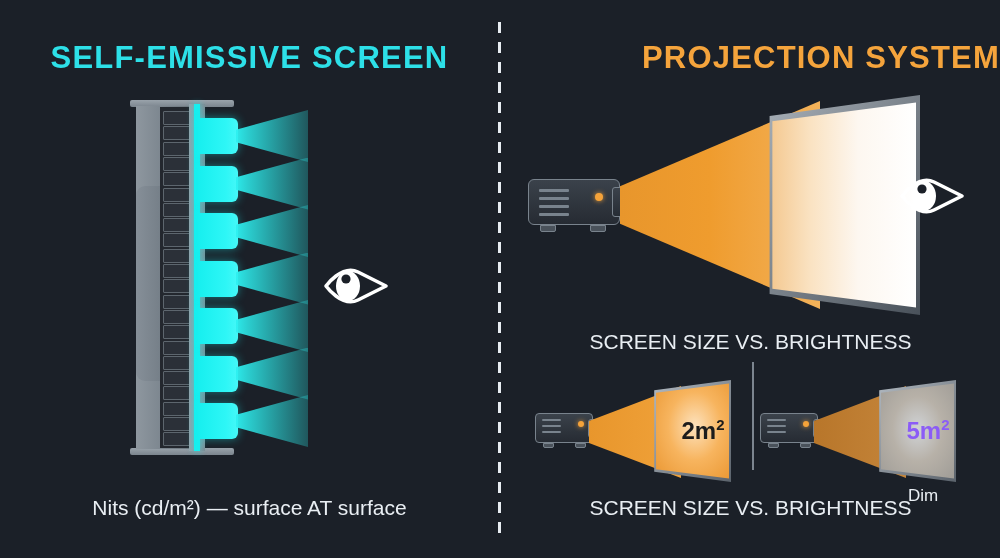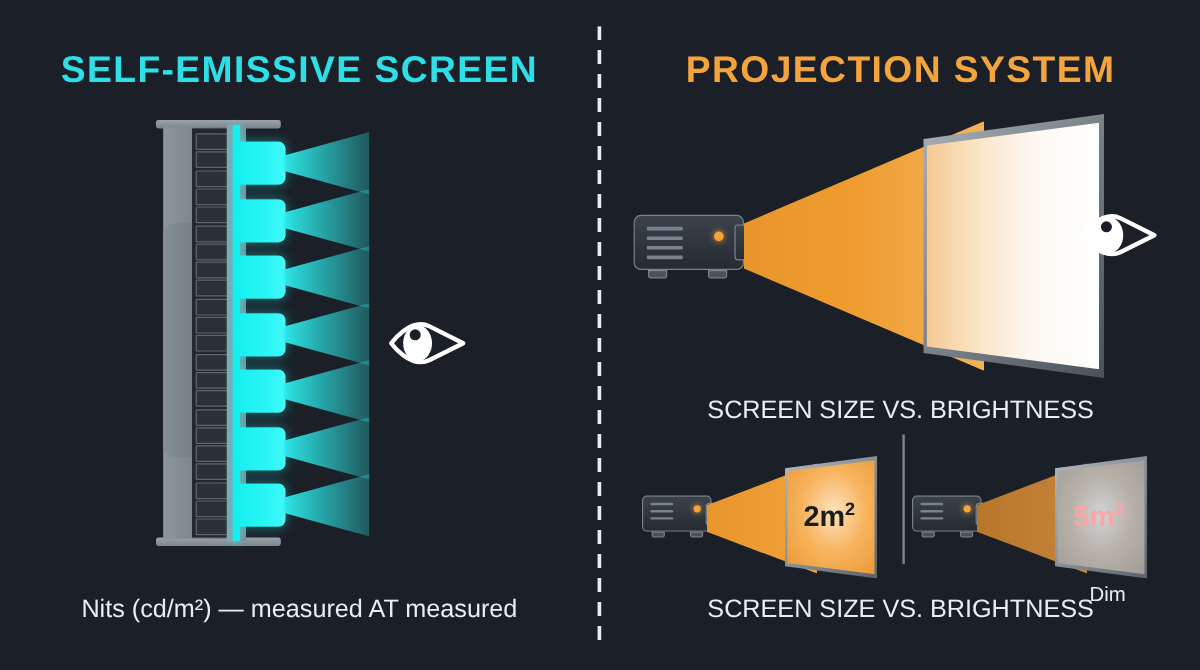--- a/index.html
+++ b/index.html
@@ -17,21 +17,21 @@
 
   
   .panel-title {
     position: absolute;
     font-size: 31px;
     font-weight: 700;
     letter-spacing: 1.2px;
     white-space: nowrap;
   }
   #title-left  { left: 0;   top: 40px; width: 499px; text-align: center; color: #2de0e8; }
-  #title-right { left: 501px; top: 40px; width: 499px; text-align: center; color: #f5a43c; }
+  #title-right { left: 501px; top: 40px; width: 499px; text-align: right; color: #f5a43c; }
 
   
   #divider {
     position: absolute;
     left: 498px; top: 22px;
     width: 3px; height: 514px;
     background: repeating-linear-gradient(
         to bottom,
         #e8edf2 0px, #e8edf2 11px,
         rgba(0,0,0,0) 11px, rgba(0,0,0,0) 20px);
@@ -198,27 +198,27 @@
   .mini-screen-inner { position: absolute; inset: 2px; }
   #inner-bright {
     background: radial-gradient(ellipse at 55% 45%, #fde2bd 0%, #f7b45e 45%, #e8932c 100%);
     clip-path: polygon(4% 11%, 100% 1.5%, 100% 98.5%, 4% 89%);
   }
   #inner-dim {
     background: radial-gradient(ellipse at 52% 48%, #d0d3d6 0%, #b7b1a8 45%, #9d9a95 100%);
     clip-path: polygon(4% 11%, 100% 1.5%, 100% 98.5%, 4% 89%);
   }
   .screen-area-label {
-    position: absolute; left: 0; width: 100%;
+    position: absolute; left: 12px; width: 100%;
     top: 36px;
     text-align: center;
     font-size: 24px; font-weight: 700; color: #1c1c1c;
     z-index: 3;
   }
-  #area-label-dim { color: #fca5a5; }
+  #area-label-dim { color: #8b5cf6; }
   .sup { font-size: 15px; vertical-align: super; }
 
   .compare-caption {
     position: absolute; top: 106px; left: 0; width: 100%;
     padding-left: 116px;
     text-align: center;
     font-size: 17px; color: #e9eef3;
   }
 </style>
 </head>
@@ -283,21 +283,21 @@
   </div>
 
   <div class="eye-icon" id="eye-left">
     <svg width="68" height="56" viewBox="0 0 68 56">
       <path d="M4 28 C 4 28, 20 6, 36 14 L 64 28 L 36 42 C 20 50, 4 28, 4 28 Z" fill="none" stroke="#ffffff" stroke-width="3.6" stroke-linejoin="round"></path>
       <ellipse cx="26" cy="28" rx="12" ry="15" fill="#ffffff"></ellipse>
       <circle cx="24" cy="21" r="4.6" fill="#1b2028"></circle>
     </svg>
   </div>
 
-  <div id="caption-left">Nits (cd/m²) — measured AT measured</div>
+  <div id="caption-left">Nits (cd/m²) — surface AT surface</div>
 
   <div class="panel-title" id="title-right">PROJECTION SYSTEM</div>
 
   <div id="proj-main">
 
     <div class="projector" id="projector-main" style="left:0px; top:80px; width:110px; height:60px;">
       <div class="proj-body" style="left:0; top:4px; width:92px; height:46px;"></div>
       <div class="proj-vent" style="left:11px; top:14px; width:30px; height:3px;"></div>
       <div class="proj-vent" style="left:11px; top:22px; width:30px; height:3px;"></div>
       <div class="proj-vent" style="left:11px; top:30px; width:30px; height:3px;"></div>

